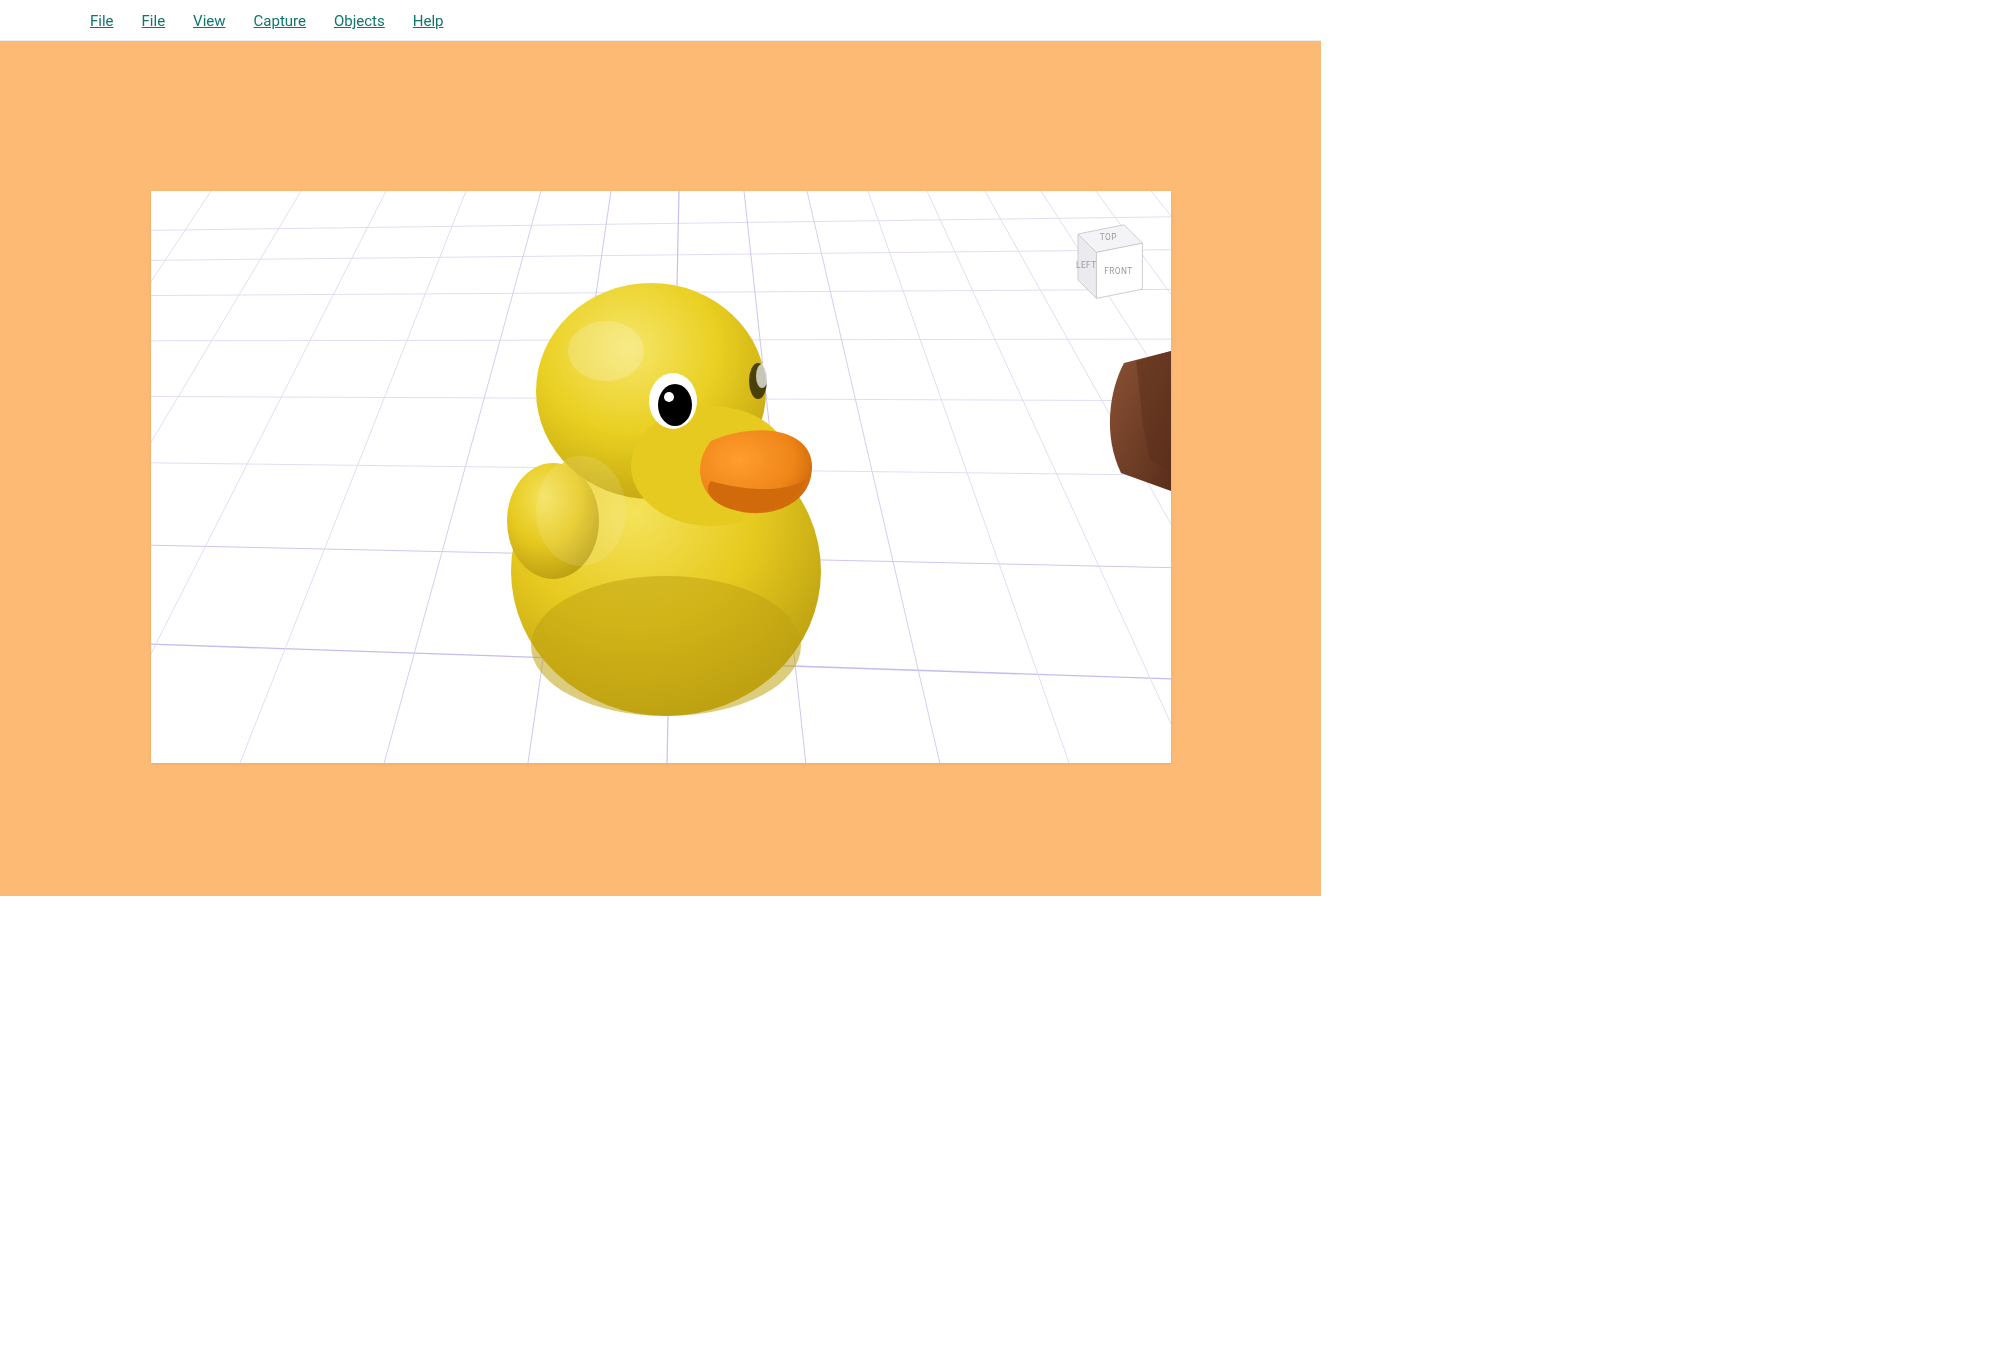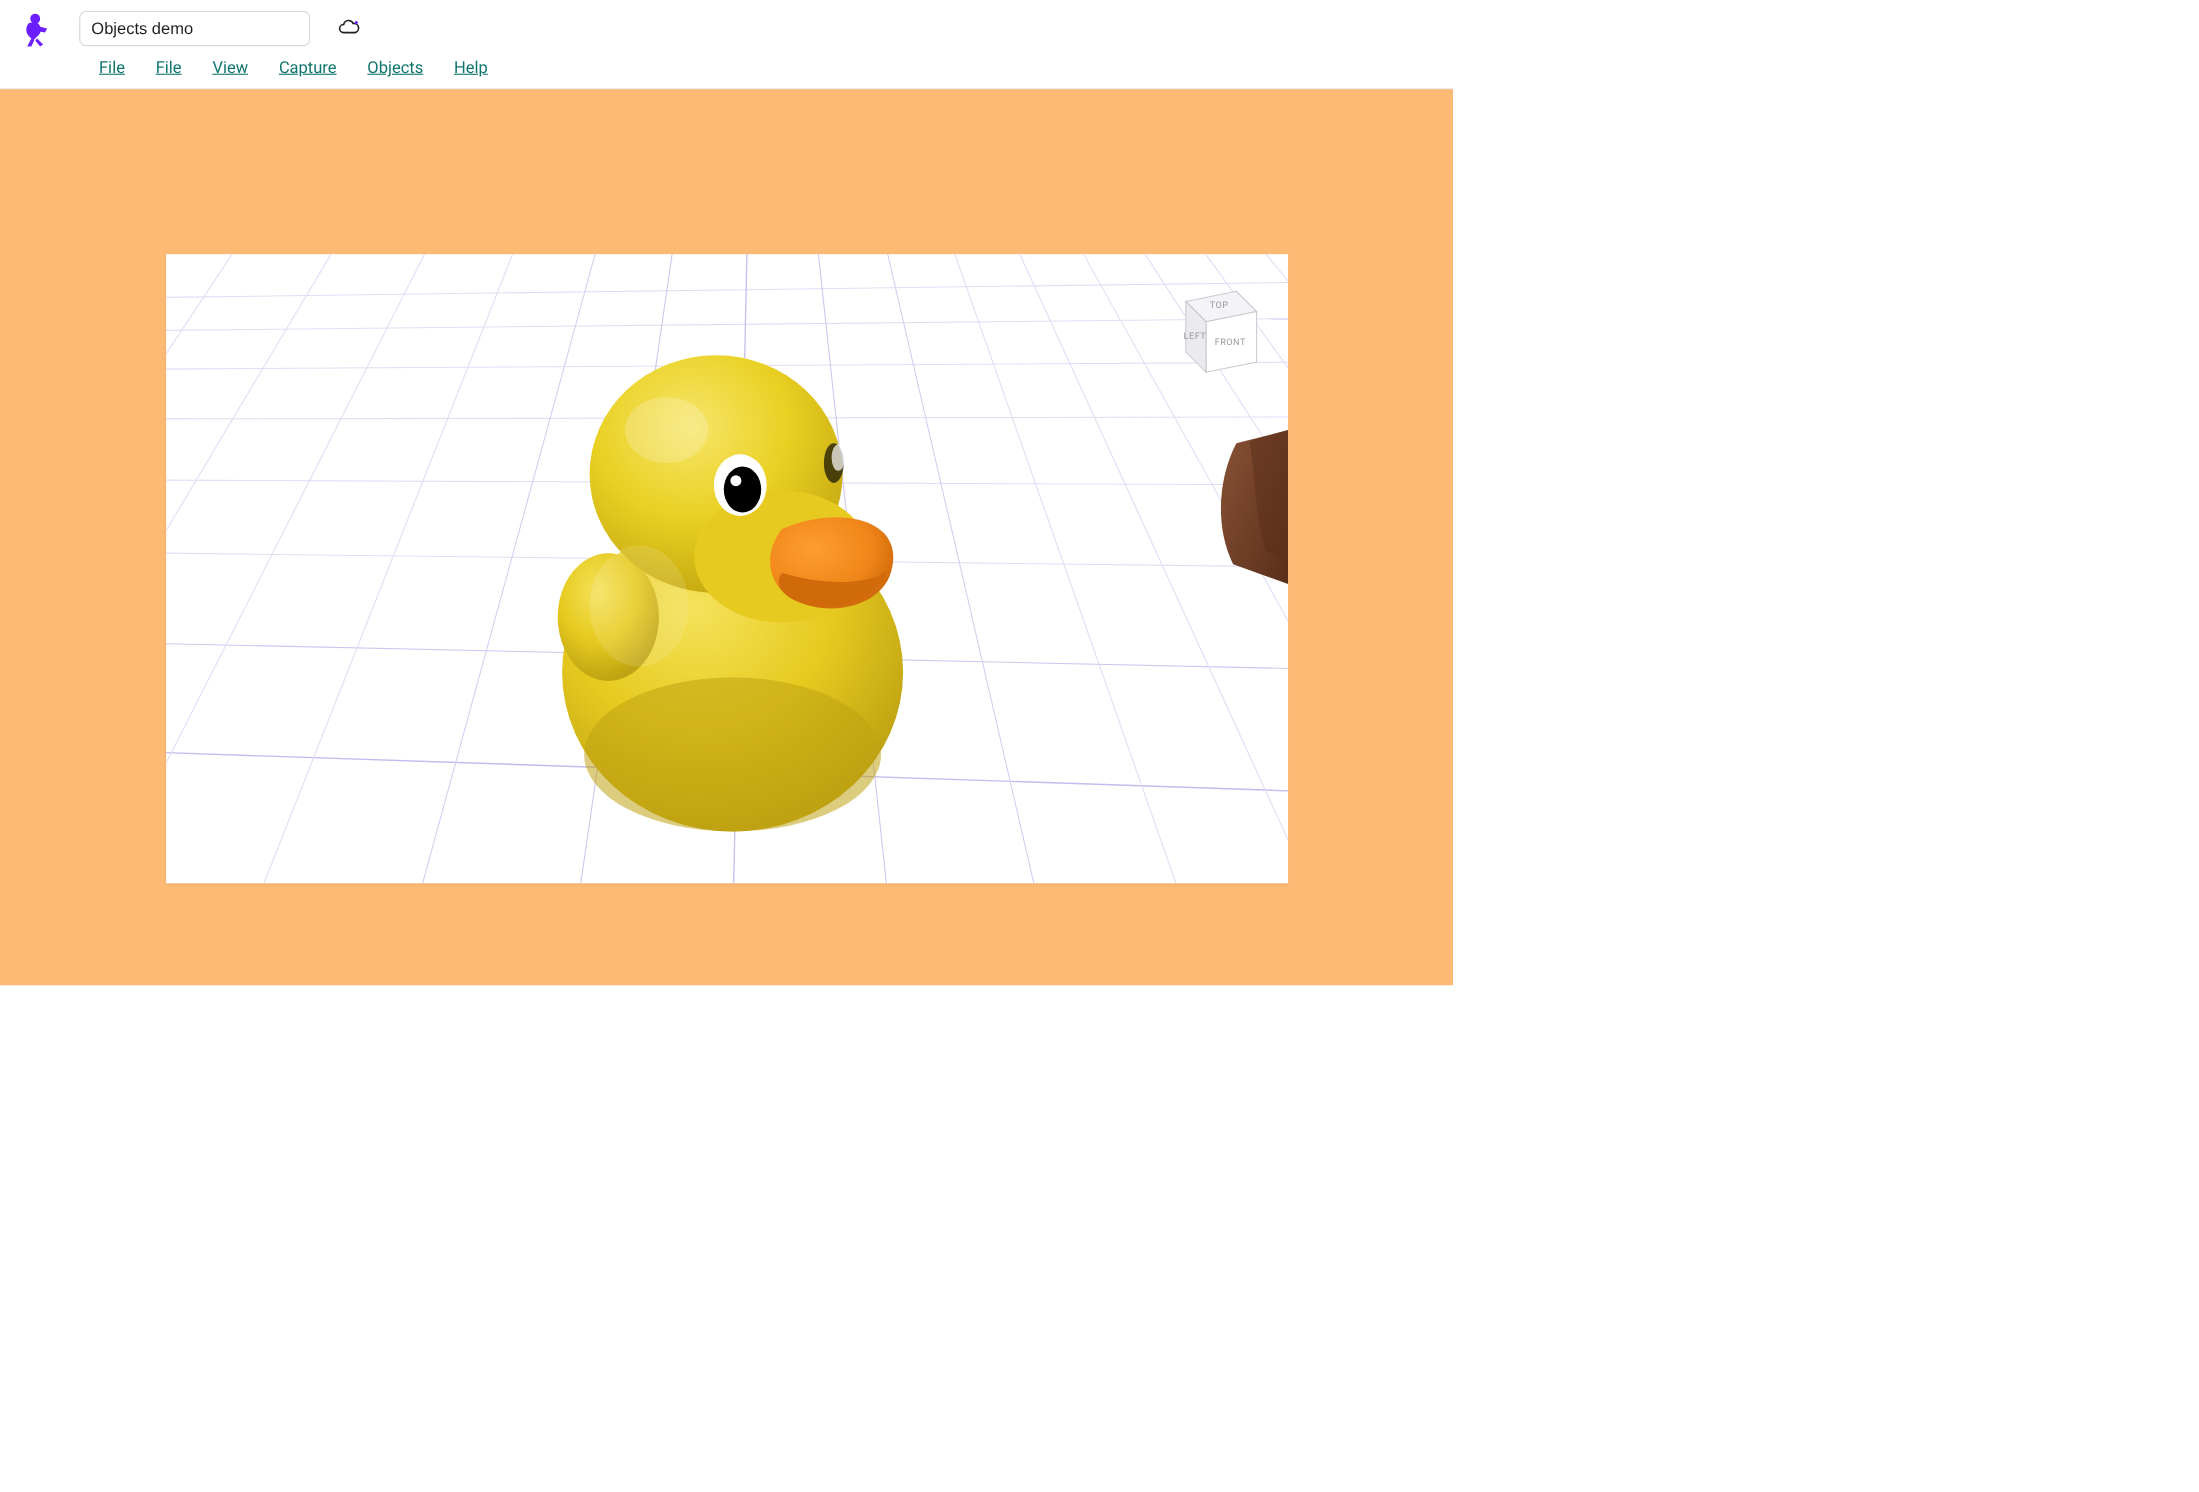--- a/index.html
+++ b/index.html
@@ -159,40 +159,20 @@
       fill: #9a9aa2;
       font-family: inherit;
       letter-spacing: 0.5px;
     }
   </style>
 </head>
 <body>
 
 <div class="app">
   <div class="topbar">
-    <div class="topbar-row1">
-      <div class="logo">
-        <svg viewBox="0 0 40 40" width="36" height="36">
-          <g fill="#6b1fff">
-            <circle cx="20" cy="10" r="5"></circle>
-            <path d="M14 14 C10 18 10 24 14 28 L18 32 L22 28 C27 24 27 18 22 14 Z"></path>
-            <path d="M24 18 L32 20 L30 24 L24 23 Z"></path>
-            <path d="M16 30 L12 38 L16 38 L19 32 Z"></path>
-            <path d="M22 30 L28 36 L25 38 L20 32 Z"></path>
-          </g>
-        </svg>
-      </div>
-      <input class="doc-title-input" type="text" value="Objects demo" style="">
-      <div class="sync-icon">
-        <svg viewBox="0 0 24 24" width="22" height="22" fill="none" stroke="#1f1f23" stroke-width="1.6">
-          <path d="M7 16 a4 4 0 0 1 0-8 a5 5 0 0 1 9.5-1 A4 4 0 0 1 18 16 H7 Z"></path>
-          <circle cx="19.5" cy="6" r="1.6" fill="#6b1fff" stroke="none"></circle>
-        </svg>
-      </div>
-    </div>
     <div class="menubar">
       <span class="menu-item">File</span>
       <span class="menu-item">File</span>
       <span class="menu-item">View</span>
       <span class="menu-item">Capture</span>
       <span class="menu-item">Objects</span>
       <span class="menu-item">Help</span>
     </div>
   </div>
 

